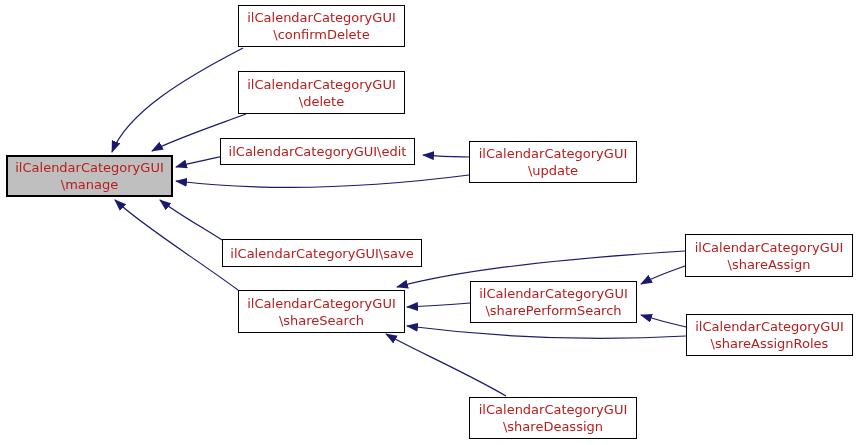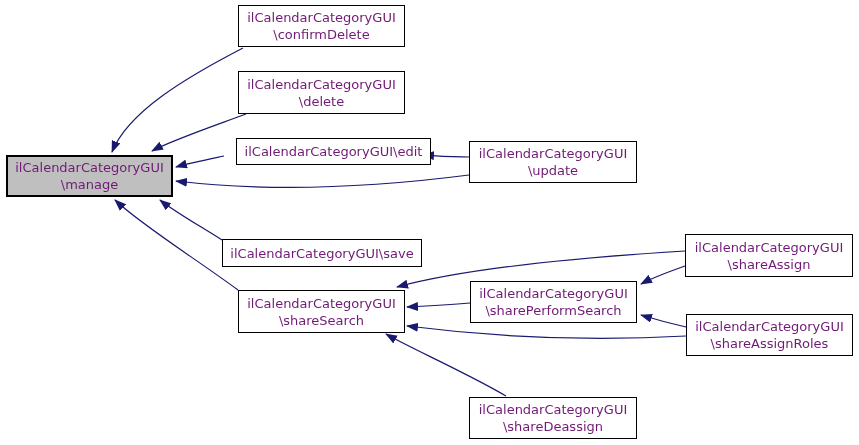--- a/index.html
+++ b/index.html
@@ -26,21 +26,21 @@
   }
   .arrowhead {
     fill: var(--edge-color, #191970);
     stroke: none;
   }
   .node {
     position: absolute;
     box-sizing: border-box;
     background: var(--node-fill, #ffffff);
     border: 1px solid var(--node-border, #000000);
-    color: #701a75;
+    color: #b91c1c;
     font-size: 13px;
     line-height: 17px;
     display: flex;
     align-items: center;
     justify-content: center;
     text-align: center;
     white-space: pre-line;
     cursor: pointer;
   }
   .node.highlighted {
@@ -73,21 +73,21 @@
     <path class="edge" marker-end="url(#arrow)" d="M 686,336 C 565,343 470,334 407,326"></path>
     <path class="edge" marker-end="url(#arrow)" d="M 506,396 C 465,372 410,348 386,334"></path>
   </svg>
 
   <div class="node highlighted" style="left:6px;   top:155px; width:167px; height:42px;">ilCalendarCategoryGUI
 \manage</div>
   <div class="node" style="left:238px; top:5px;   width:167px; height:42px;">ilCalendarCategoryGUI
 \confirmDelete</div>
   <div class="node" style="left:238px; top:71px;  width:167px; height:43px;">ilCalendarCategoryGUI
 \delete</div>
-  <div class="node" style="left:236px; top:138px; width:195px; height:27px;text-align:center;">ilCalendarCategoryGUI\edit</div>
+  <div class="node" style="left:220px; top:138px; width:195px; height:27px;text-align:center;">ilCalendarCategoryGUI\edit</div>
   <div class="node" style="left:469px; top:141px; width:168px; height:42px;">ilCalendarCategoryGUI
 \update</div>
   <div class="node" style="left:222px; top:239px; width:200px; height:28px;text-align:center;">ilCalendarCategoryGUI\save</div>
   <div class="node" style="left:238px; top:290px; width:167px; height:43px;">ilCalendarCategoryGUI
 \shareSearch</div>
   <div class="node" style="left:470px; top:281px; width:167px; height:42px;">ilCalendarCategoryGUI
 \sharePerformSearch</div>
   <div class="node" style="left:685px; top:234px; width:168px; height:43px;">ilCalendarCategoryGUI
 \shareAssign</div>
   <div class="node" style="left:686px; top:314px; width:167px; height:42px;">ilCalendarCategoryGUI

